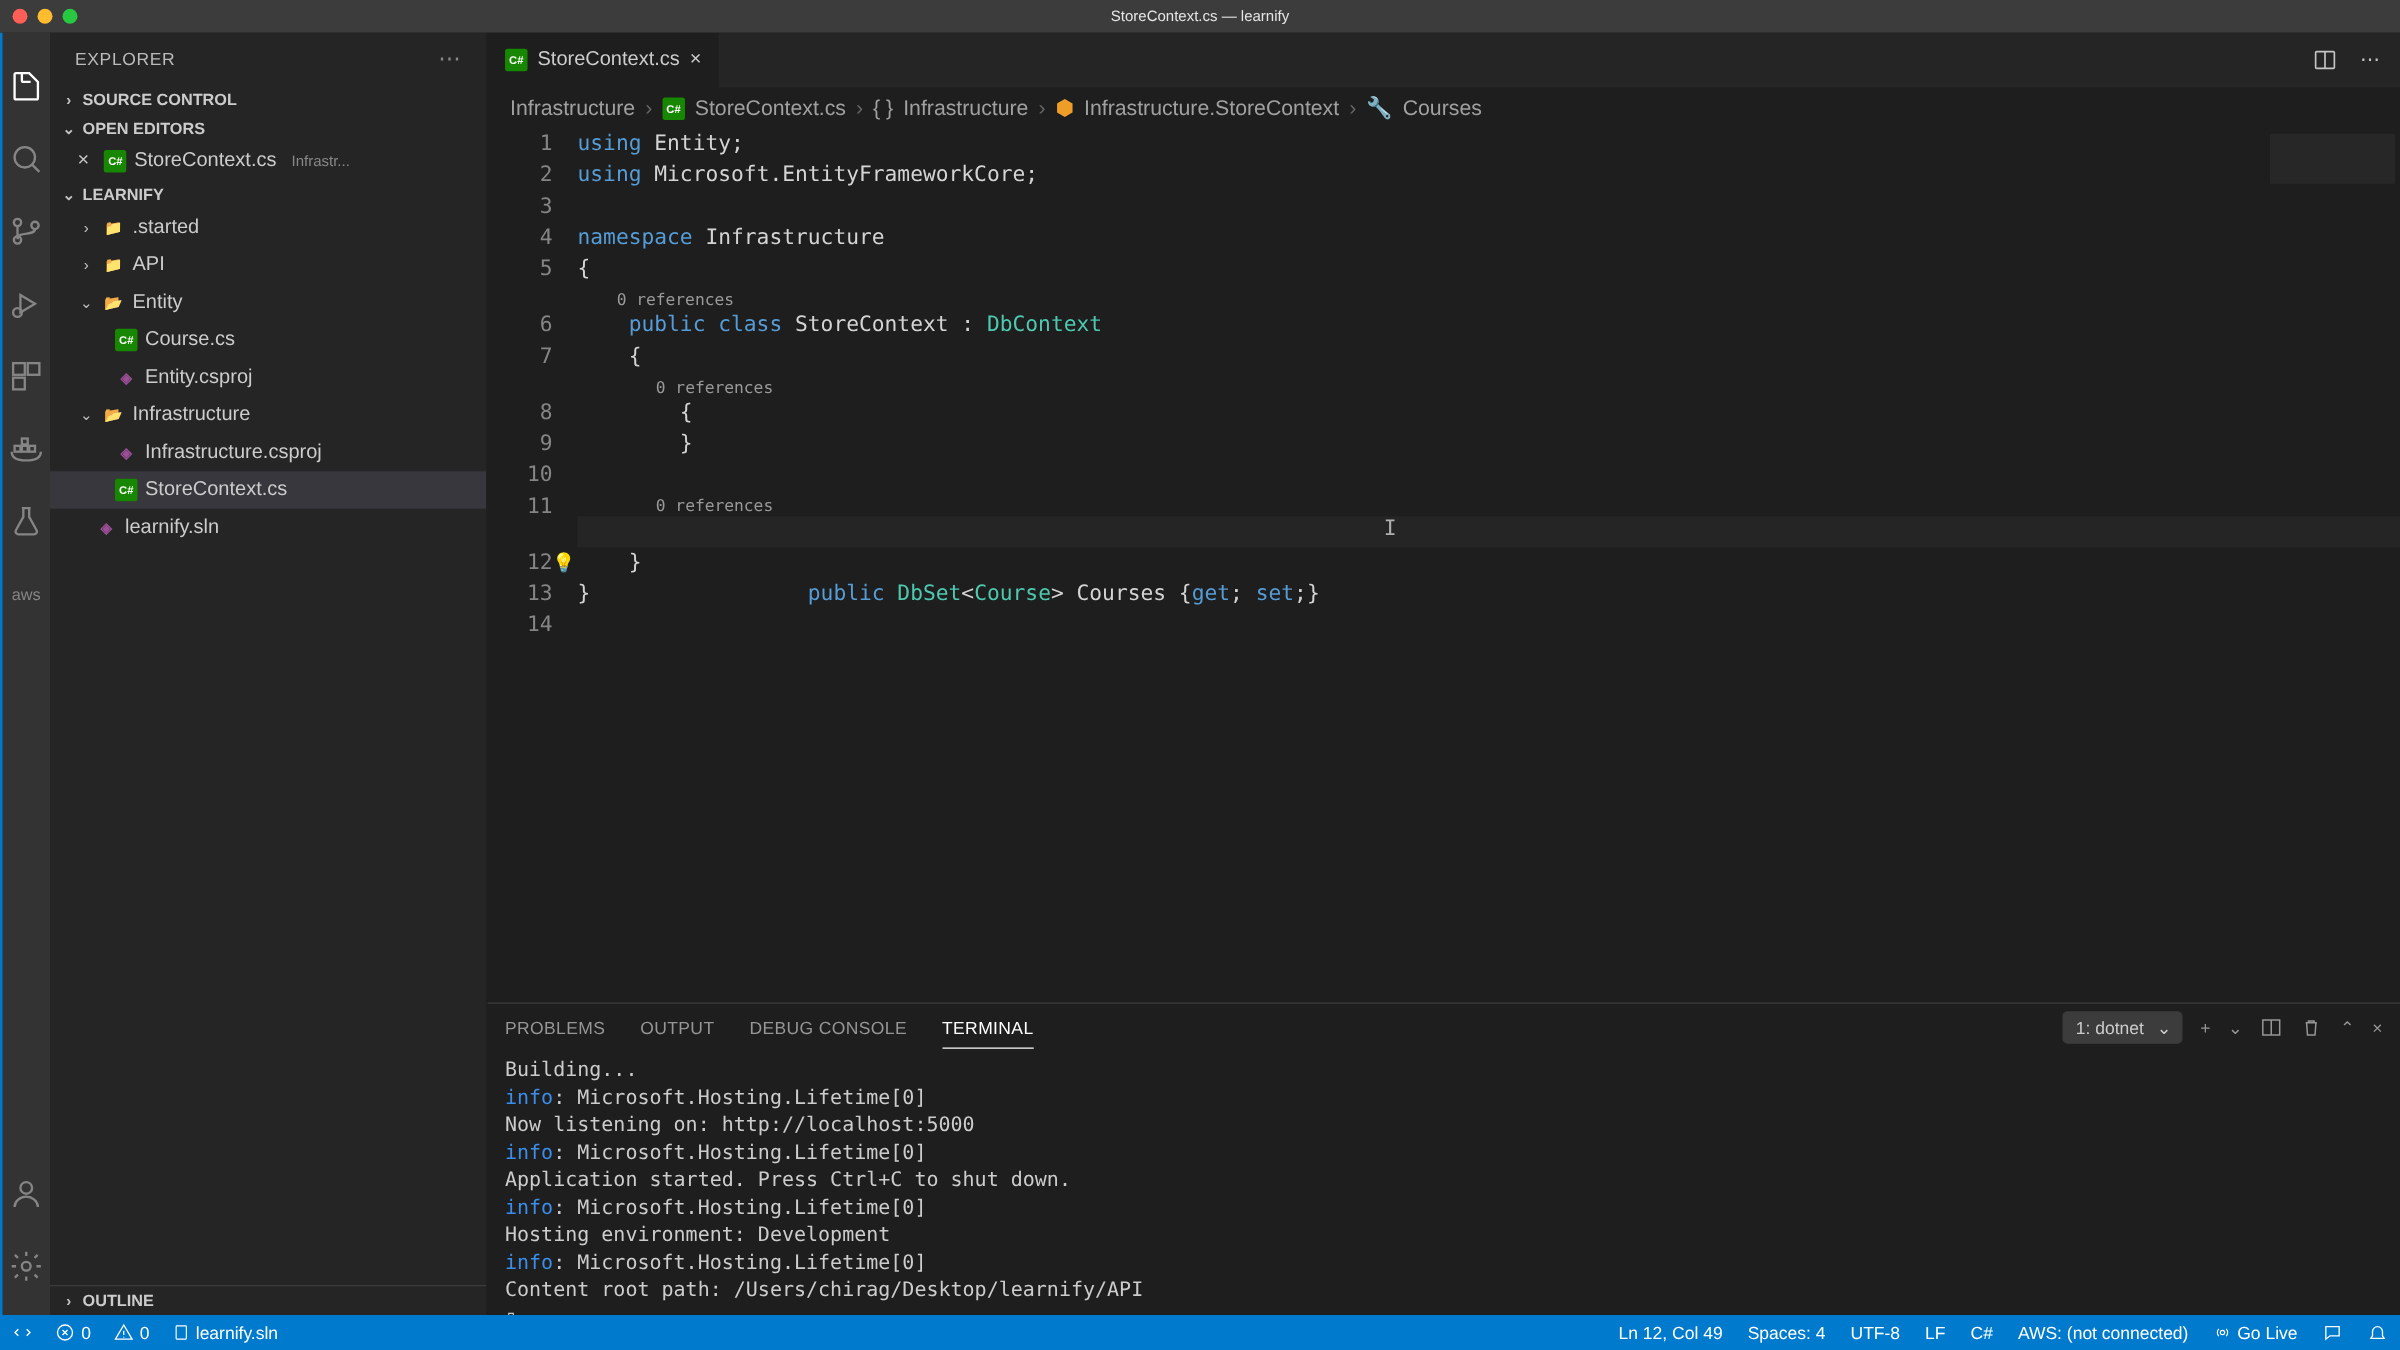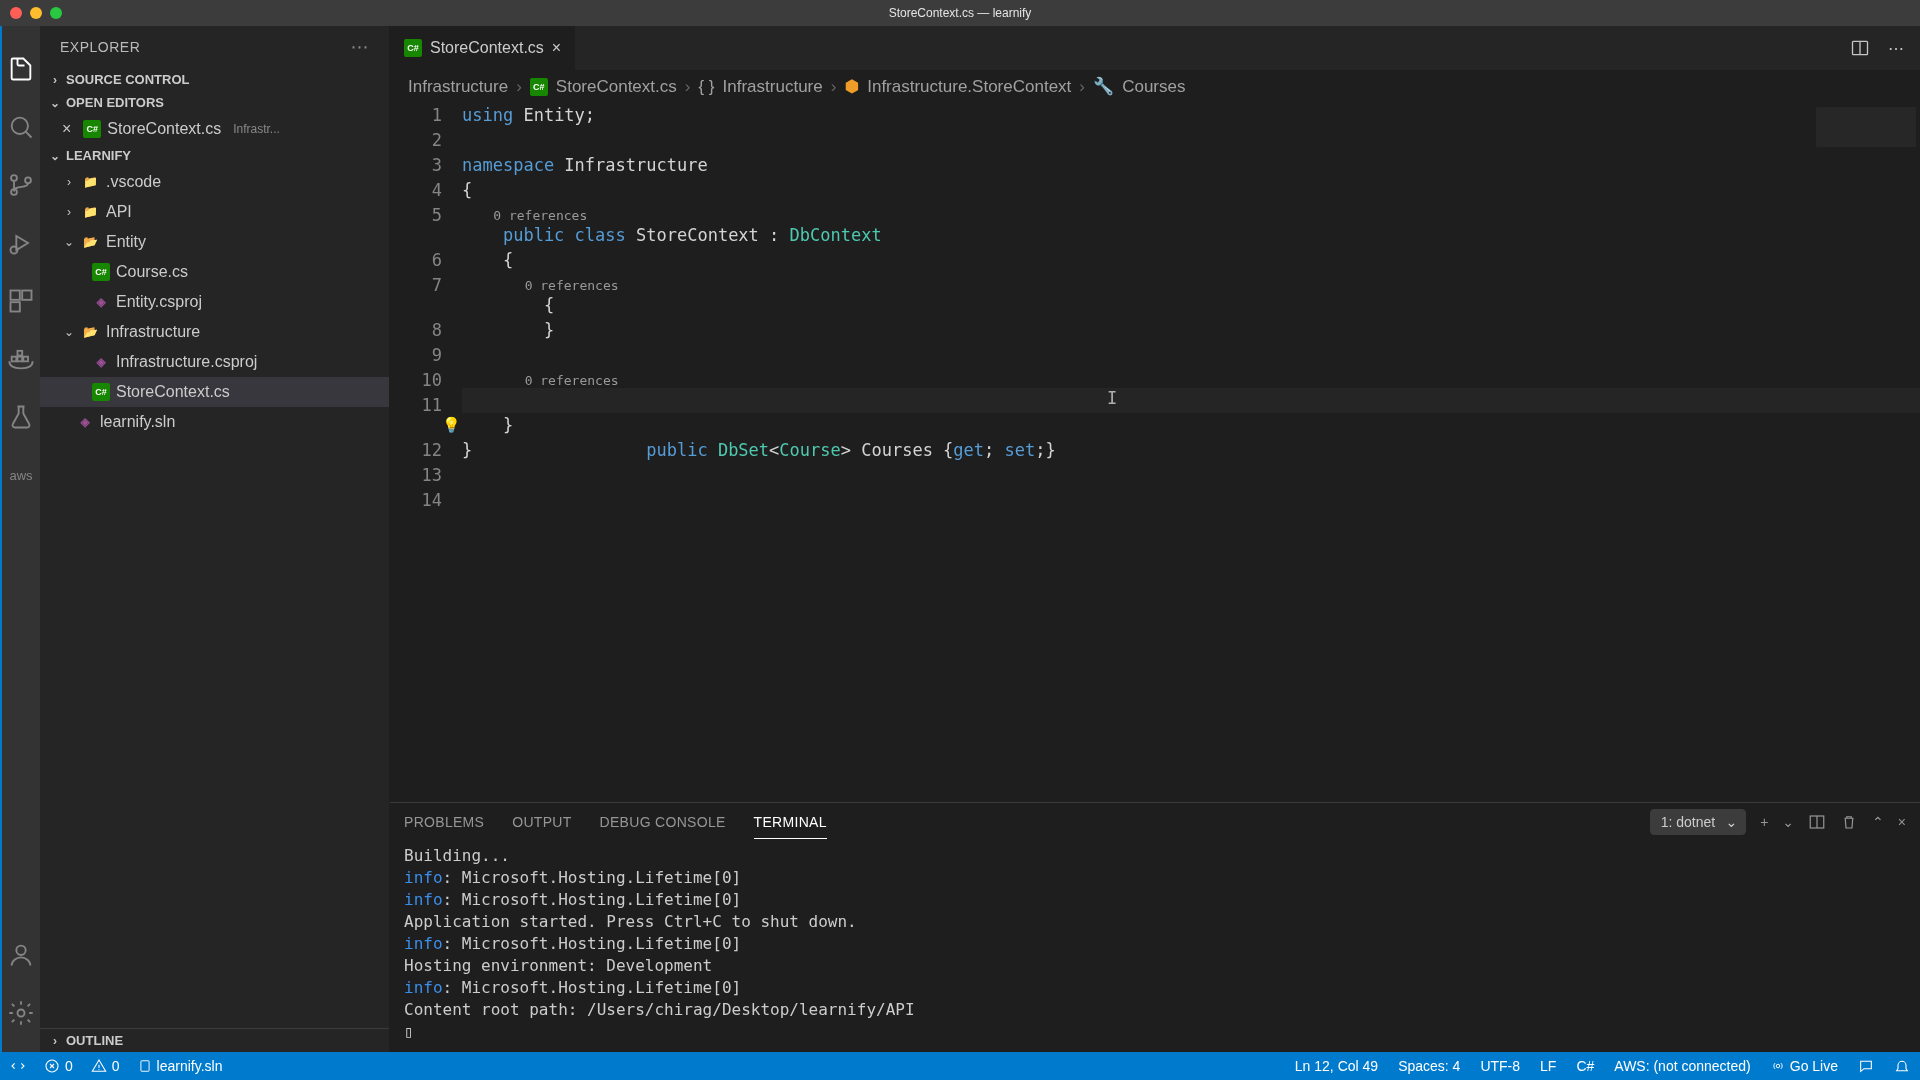--- a/index.html
+++ b/index.html
@@ -349,21 +349,21 @@
       <span class="dim">Infrastr...</span>
     </div>
     <div class="section-header">
       <span class="chev">⌄</span>
       <span>LEARNIFY</span>
     </div>
     <div class="tree">
       <div class="tree-row" style="padding-left:22px">
         <span class="chev">›</span>
         <span class="icon icon-folder">📁</span>
-        <span>.vscode</span>
+        <span>.started</span>
       </div>
       <div class="tree-row" style="padding-left:22px">
         <span class="chev">›</span>
         <span class="icon icon-folder">📁</span>
         <span>API</span>
       </div>
       <div class="tree-row" style="padding-left:22px">
         <span class="chev">⌄</span>
         <span class="icon icon-folder">📂</span>
         <span>Entity</span>
@@ -448,20 +448,21 @@
           <div class="ln">9</div>
           <div class="ln">10</div>
           <div class="ln">11</div>
         <div class="ref"></div>
         <div class="ln">12</div>
           <div class="ln">13</div>
           <div class="ln">14</div>
       </div>
       <div class="code">
         <div class="line"><span class="kw">using</span><span> Entity;</span></div>
+        <div class="line"><span class="kw">using</span><span> Microsoft.EntityFrameworkCore;</span></div>
         <div class="line"></div>
         <div class="line"><span class="kw">namespace</span><span> Infrastructure</span></div>
         <div class="line">{</div>
         <div class="refline">    <span>0 references</span></div>
         <div class="line"><span class="kw">    public</span><span class="kw"> class</span><span> StoreContext : </span><span class="type">DbContext</span></div>
         <div class="line">    {</div>
         <div class="refline">        <span>0 references</span></div>
         <div class="line">        {</div>
         <div class="line">        }</div>
         <div class="line"></div>
@@ -492,20 +493,21 @@
           <svg viewBox="0 0 24 24" width="18" height="18">
               <path d="M6 7h12M9 7V5h6v2m-8 0 1 13h8l1-13"></path>
             </svg>
           <span>⌃</span>
           <span>×</span>
         </div>
       </div>
       <div class="panel-body">
         <div>Building...</div>
         <div><span class="info-tag">info</span><span>: Microsoft.Hosting.Lifetime[0]</span></div>
+        <div>      Now listening on: http://localhost:5000</div>
         <div><span class="info-tag">info</span><span>: Microsoft.Hosting.Lifetime[0]</span></div>
         <div>      Application started. Press Ctrl+C to shut down.</div>
         <div><span class="info-tag">info</span><span>: Microsoft.Hosting.Lifetime[0]</span></div>
         <div>      Hosting environment: Development</div>
         <div><span class="info-tag">info</span><span>: Microsoft.Hosting.Lifetime[0]</span></div>
         <div>      Content root path: /Users/chirag/Desktop/learnify/API</div>
         <div>▯</div>
       </div>
     </div>
   </div>

